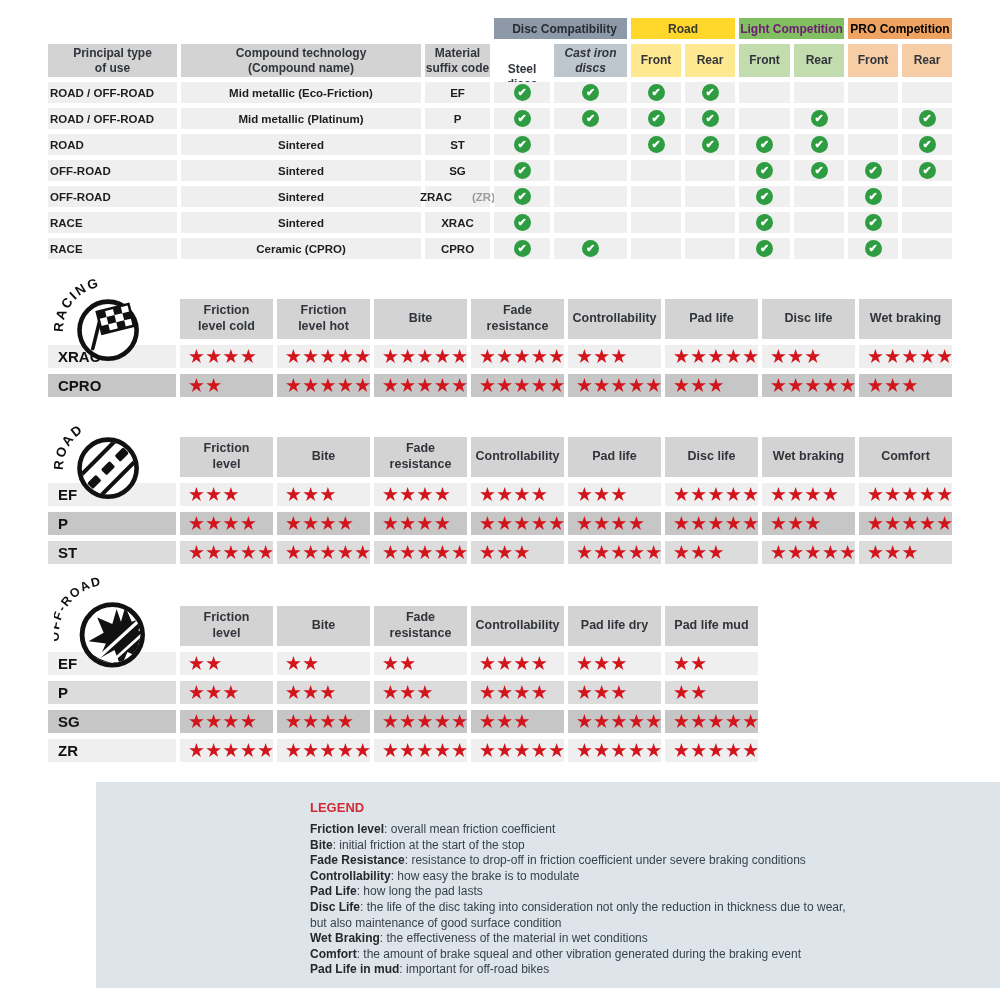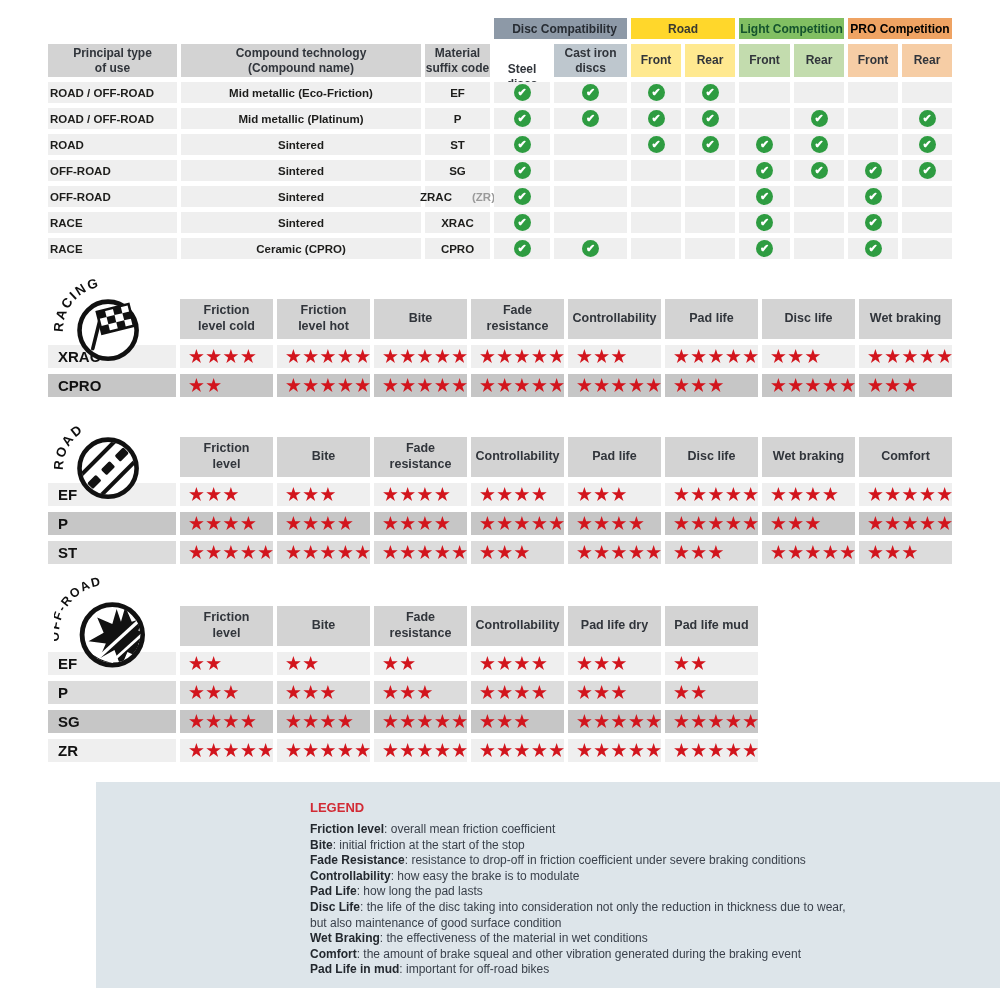--- a/index.html
+++ b/index.html
@@ -56,31 +56,31 @@
 <body>
 
 <div class="page">
   <div class="inner">
 
     <section>
       <div class="compat-grid" id="compatGrid">
           <div class="spacer"></div>
           <div class="group-hd" style="background: rgb(141, 153, 167); color: rgb(39, 44, 51); padding-left: 8px;">Disc Compatibility</div>
           <div class="group-hd" style="background: rgb(255, 215, 43); color: rgb(58, 58, 48);">Road</div>
-          <div class="group-hd" style="background: rgb(129, 191, 98); color: #14532d;">Light Competition</div>
+          <div class="group-hd" style="background: rgb(129, 191, 98); color: #701a75;">Light Competition</div>
           <div class="group-hd" style="background: rgb(239, 163, 99); color: #000000;">PRO Competition</div>
           <div class="cell hdr">Principal type
 of use</div>
           <div class="cell hdr">Compound technology
 (Compound name)</div>
           <div class="cell hdr">Material
 suffix code</div>
           <div class="cell hdr" style="background: rgb(190, 199, 206); margin-top: 33px;">Steel
 discs</div>
-          <div class="cell hdr" style="background: rgb(190, 199, 206);">Cast iron
+          <div class="cell hdr" style="background: rgb(190, 199, 206); font-style: italic;">Cast iron
 discs</div>
           <div class="cell hdr" style="background: rgb(255, 233, 144);">Front</div>
           <div class="cell hdr" style="background: rgb(255, 233, 144);">Rear</div>
           <div class="cell hdr" style="background: rgb(195, 220, 174);">Front</div>
           <div class="cell hdr" style="background: rgb(195, 220, 174);">Rear</div>
           <div class="cell hdr" style="background: rgb(246, 205, 165);">Front</div>
           <div class="cell hdr" style="background: rgb(246, 205, 165);">Rear</div>
           <div class="cell use">ROAD / OFF-ROAD</div>
           <div class="cell">Mid metallic (Eco-Friction)</div>
           <div class="cell">EF</div>

